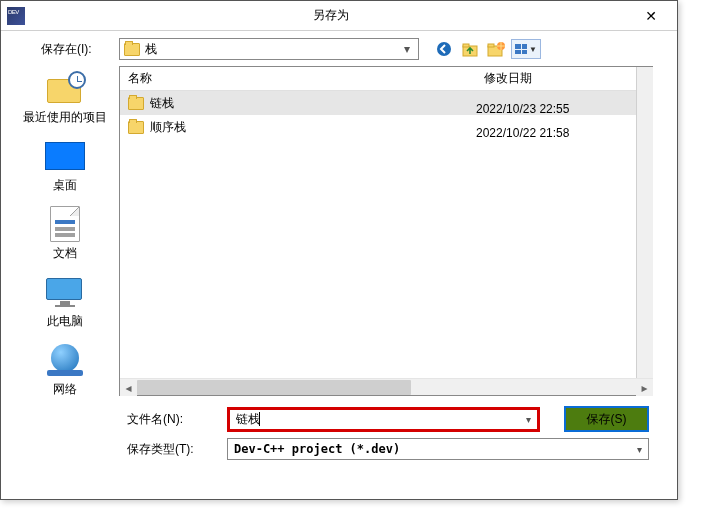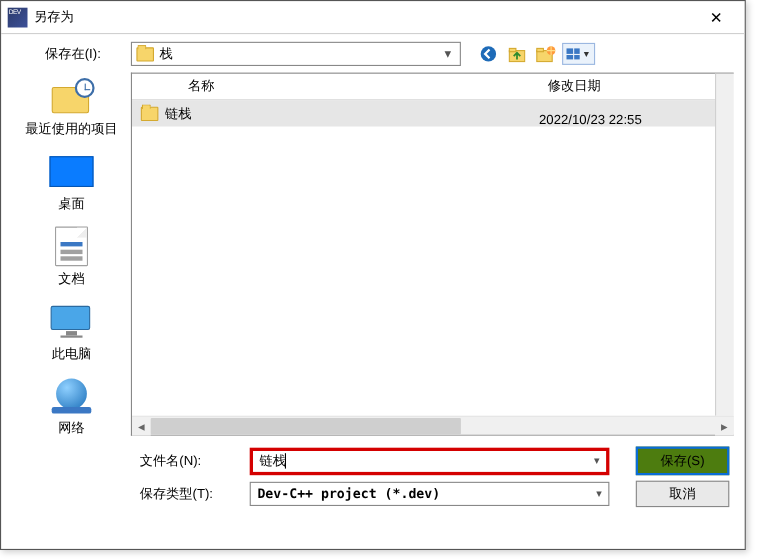--- a/index.html
+++ b/index.html
@@ -1,23 +1,23 @@
 <!DOCTYPE html>
 <html><head>
 <meta charset="utf-8">
 <style>
 * { box-sizing: border-box; margin: 0; padding: 0; font-family: "Microsoft YaHei", "Segoe UI", Tahoma, sans-serif; font-size: 12px; }
 body { background: #fff; width: 708px; height: 509px; position: relative; }
 .dialog { width: 678px; height: 500px; border: 1px solid #555; background: #fff; position: relative; box-shadow: 2px 2px 6px rgba(0,0,0,0.2); }
 .titlebar { height: 30px; display: flex; align-items: center; padding: 0 6px; border-bottom: 1px solid #d0d0d0; }
 .titlebar .app-icon { width: 18px; height: 18px; background: linear-gradient(135deg,#2b3a6b,#3d5199); margin-right: 6px; position: relative; }
 .titlebar .app-icon::after { content:"DEV"; position:absolute; font-size:6px; color:#fff; top:2px; left:1px; letter-spacing:-0.5px; }
-.titlebar .title { flex: 1; font-size: 12px; }
+.titlebar .title { flex: 1; font-size: 12px; text-align: center; }
 .titlebar .close { width: 40px; height: 28px; display:flex; align-items:center; justify-content:center; font-size:14px; cursor:pointer; }
-.body { padding: 7px 10px 10px 10px; }
+.body { padding: 7px 24px 10px 10px; }
 .toprow { display: flex; align-items: center; gap: 6px; padding-left: 30px; margin-bottom: 6px; }
 .toprow .lbl { width: 72px; text-align: left; }
 .locbox { flex: 0 0 300px; height: 22px; border: 1px solid #888; display:flex; align-items:center; padding: 0 4px; background:#fff; }
 .locbox .folder-icon { width:16px; height:13px; background:#f7d56a; border:1px solid #d4a92f; border-radius:1px; margin-right:5px; position:relative; }
 .locbox .folder-icon::before { content:""; position:absolute; top:-3px; left:0; width:6px; height:3px; background:#f7d56a; border:1px solid #d4a92f; border-bottom:none; border-radius:1px 1px 0 0; }
 .locbox .loc-text { flex:1; }
 .locbox .dd { width:14px; text-align:center; color:#555; }
 .navicons { display:flex; gap:4px; margin-left:8px; align-items:center; }
 .navicons .ic { width:22px; height:22px; display:flex; align-items:center; justify-content:center; cursor:pointer; border-radius:2px; }
 .ic-back svg{width:16px;height:16px;}
@@ -46,21 +46,21 @@
 .pc-ic .stand { width:10px; height:4px; background:#888; margin:1px auto 0; }
 .pc-ic .base { width:20px; height:2px; background:#888; margin:0 auto; }
 .net-ic { width:36px; height:32px; position:relative; }
 .net-ic .globe { width:28px; height:28px; border-radius:50%; background:radial-gradient(circle at 35% 30%, #8fd0ff, #1a6eb8); position:absolute; top:0; left:4px; }
 .net-ic .bar { position:absolute; bottom:0; left:0; width:36px; height:6px; background:#3b78c4; border-radius:2px; }
 .filepane { flex:1; border:1px solid #888; border-right:none; display:flex; flex-direction:column; background:#fff; }
 .pane-wrap { flex:1; display:flex; }
 .table-area { flex:1; overflow:hidden; }
 .thead { display:flex; height:24px; border-bottom:1px solid #e0e0e0; }
 .th { padding:4px 8px; font-size:12px; display:flex; align-items:center; }
-.th-name { flex:1;margin-left:43px; }
+.th-name { flex:1; }
 .th-date { width:160px; }
 .rows { }
 .row { display:flex; height:24px; align-items:center; padding:0 8px; }
 .row.sel { background:#e6e6e6; }
 .row .r-icon { width:16px; height:13px; background:#f7d56a; border:1px solid #d4a92f; border-radius:1px; margin-right:6px; position:relative; flex-shrink:0; }
 .row .r-icon::before { content:""; position:absolute; top:-3px; left:0; width:6px; height:3px; background:#f7d56a; border:1px solid #d4a92f; border-bottom:none; border-radius:1px 1px 0 0; }
 .row .r-name { flex:1; }
 .row .r-date { width:152px;margin-top:12px; }
 .vscroll { width:17px; border-left:1px solid #d0d0d0; background:#f0f0f0; }
 .hscroll { height:17px; background:#f0f0f0; display:flex; border-top:1px solid #e5e5e5; }
@@ -184,20 +184,25 @@
             <div class="thead">
               <div class="th th-name">名称</div>
               <div class="th th-date">修改日期</div>
             </div>
             <div class="rows" id="rows">
                 <div class="row sel">
                   <div class="r-icon"></div>
                   <div class="r-name">链栈</div>
                   <div class="r-date">2022/10/23 22:55</div>
                 </div>
+                <div class="row">
+                  <div class="r-icon"></div>
+                  <div class="r-name">顺序栈</div>
+                  <div class="r-date">2022/10/22 21:58</div>
+                </div>
               </div>
           </div>
           <div class="vscroll"></div>
         </div>
         <div class="hscroll">
           <div class="arrow">◂</div>
           <div class="track">
               <div class="thumb"></div>
             </div>
           <div class="arrow">▸</div>
@@ -213,17 +218,16 @@
           <span class="dd3">▾</span>
         </div>
         <div class="btn primary">保存(S)</div>
       </div>
       <div class="brow">
         <div class="blbl">保存类型(T):</div>
         <div class="bsel">
           <span class="seltext2">Dev-C++ project (*.dev)</span>
           <span class="dd3">▾</span>
         </div>
-        <div class="btn">取消</div>
       </div>
     </div>
   </div>
 </div>
 
 </body></html>

